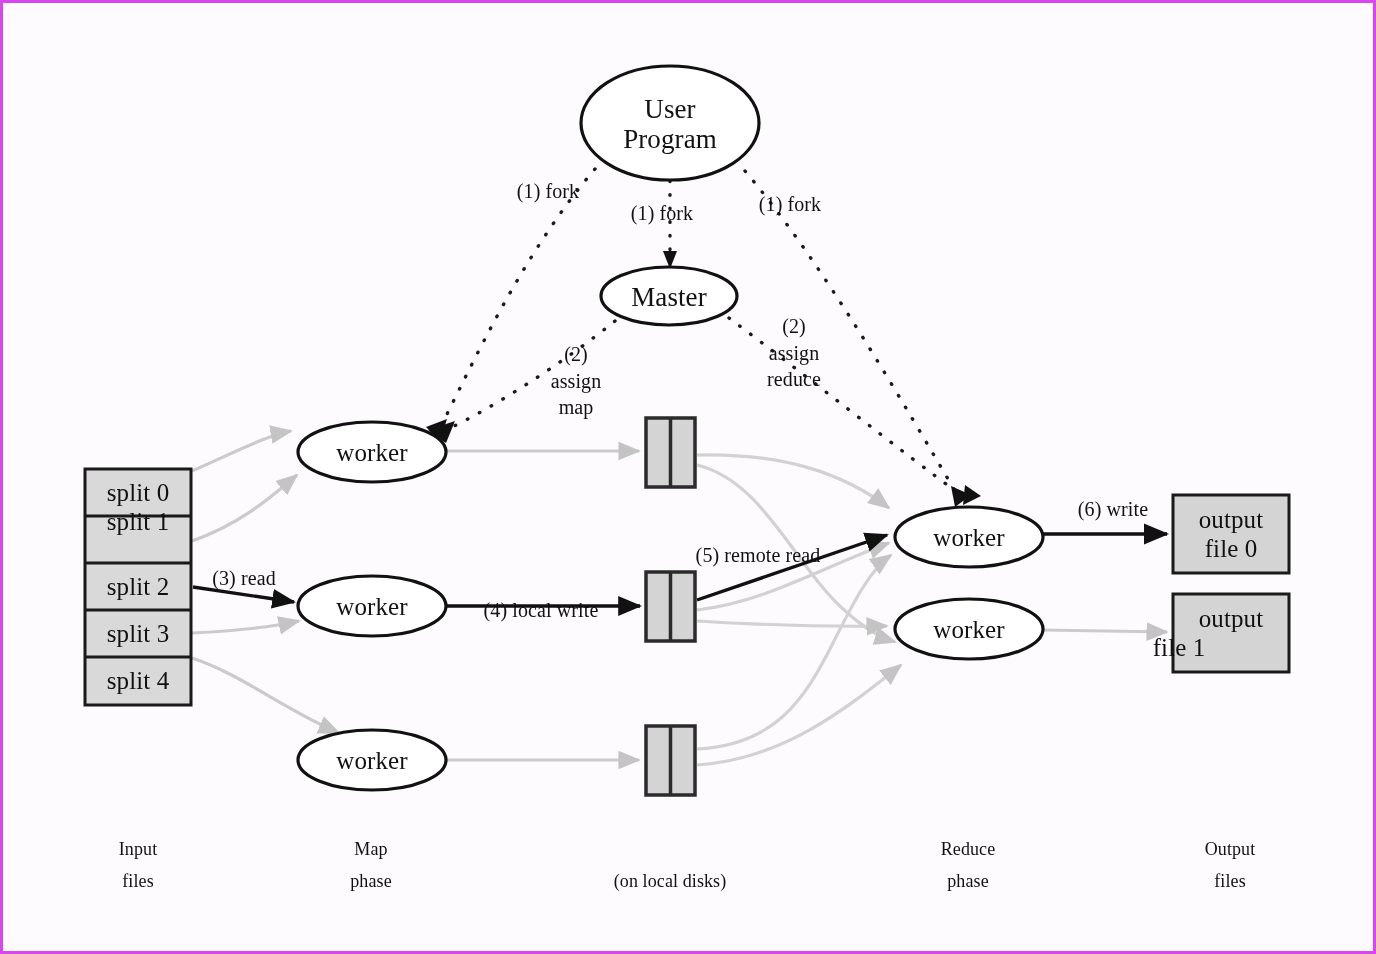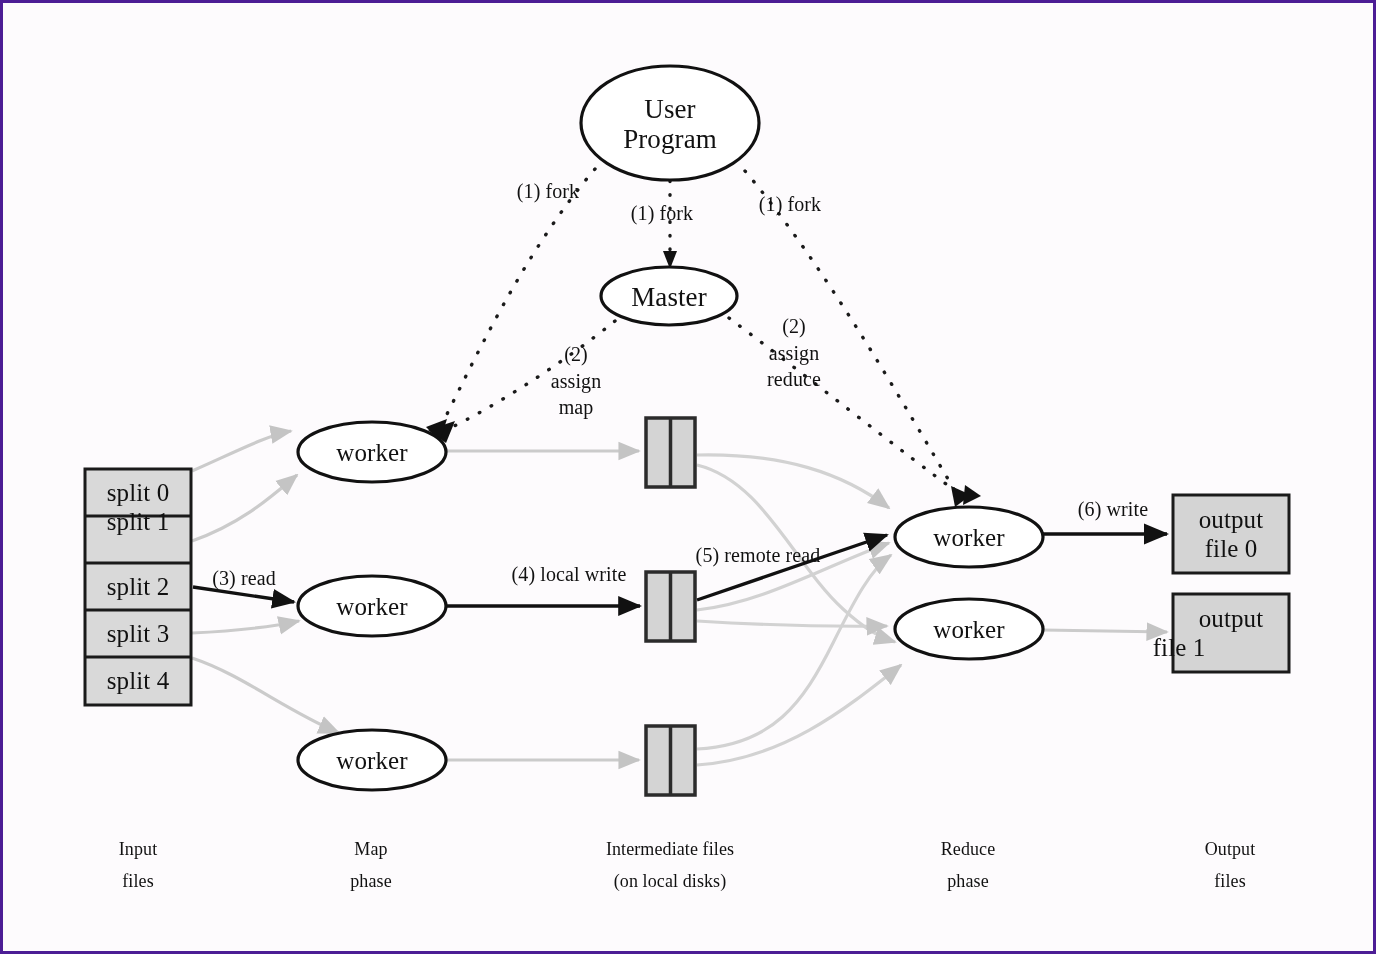--- a/index.html
+++ b/index.html
@@ -6,21 +6,21 @@
     margin: 0;
     padding: 0;
     background: #ffffff;
   }
   #page {
     position: relative;
     width: 1376px;
     height: 954px;
     background: #fdfbfd;
     box-sizing: border-box;
-    border: 3px solid #4c1d95;
+    border: 3px solid #d946ef;
     overflow: hidden;
     font-family: "Liberation Serif", "DejaVu Serif", serif;
   }
   #canvas {
     position: absolute;
     left: 0; top: 0;
     width: 1376px;
     height: 954px;
   }
   .lbl {
@@ -206,31 +206,30 @@
 
   <div class="lbl edge-label ctr" style="left:573px; top:352px;">(2)</div>
   <div class="lbl edge-label ctr" style="left:573px; top:379px;">assign</div>
   <div class="lbl edge-label ctr" style="left:573px; top:405px;">map</div>
 
   <div class="lbl edge-label ctr" style="left:791px; top:324px;">(2)</div>
   <div class="lbl edge-label ctr" style="left:791px; top:351px;">assign</div>
   <div class="lbl edge-label ctr" style="left:791px; top:377px;">reduce</div>
 
   <div class="lbl edge-label ctr" style="left:241px; top:576px;">(3) read</div>
-  <div class="lbl edge-label ctr" style="left:538px; top:572px;margin-left:28px;">(4) local write</div>
+  <div class="lbl edge-label ctr" style="left:538px; top:608px;">(4) local write</div>
   <div class="lbl edge-label ctr" style="left:755px; top:553px;">(5) remote read</div>
   <div class="lbl edge-label ctr" style="left:1110px; top:507px;">(6) write</div>
 
   <div class="lbl col-label ctr" style="left:135px; top:846px;">Input</div>
   <div class="lbl col-label ctr" style="left:135px; top:878px;">files</div>
 
   <div class="lbl col-label ctr" style="left:368px; top:846px;">Map</div>
   <div class="lbl col-label ctr" style="left:368px; top:878px;">phase</div>
 
-  <div class="lbl col-label ctr" style="left:667px; top:846px;">Intermediate files</div>
   <div class="lbl col-label ctr" style="left:667px; top:878px;">(on local disks)</div>
 
   <div class="lbl col-label ctr" style="left:965px; top:846px;">Reduce</div>
   <div class="lbl col-label ctr" style="left:965px; top:878px;">phase</div>
 
   <div class="lbl col-label ctr" style="left:1227px; top:846px;">Output</div>
   <div class="lbl col-label ctr" style="left:1227px; top:878px;">files</div>
 
 </div>
 

